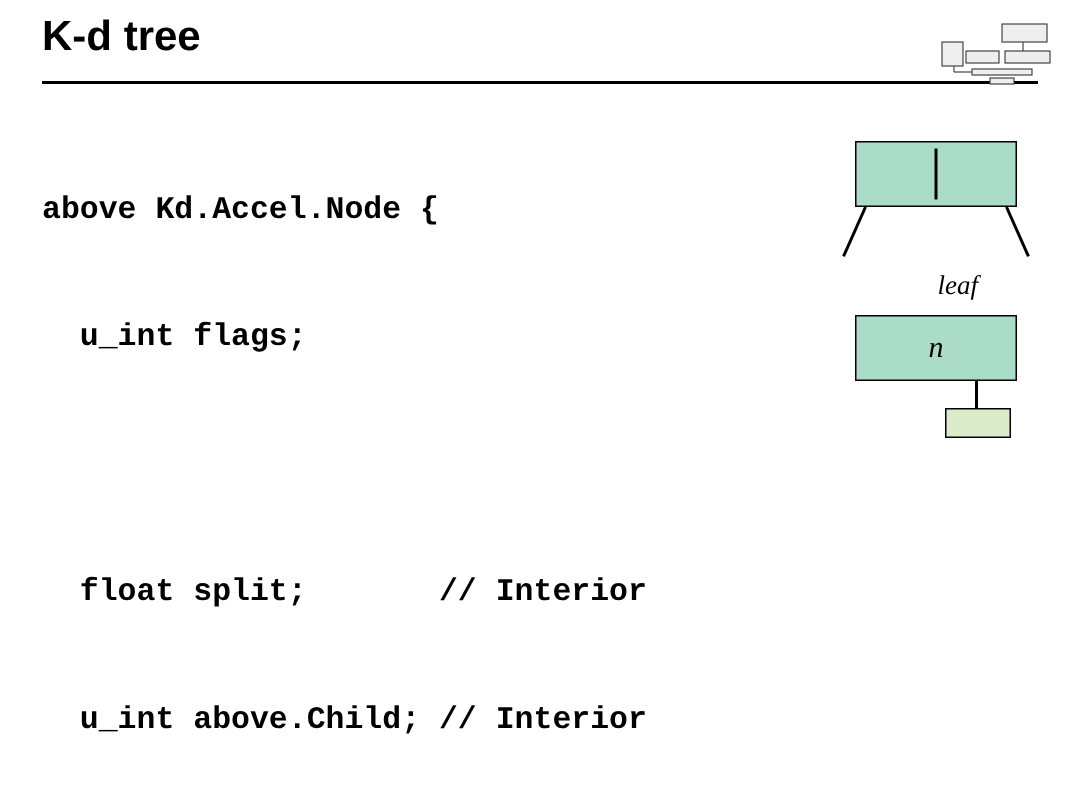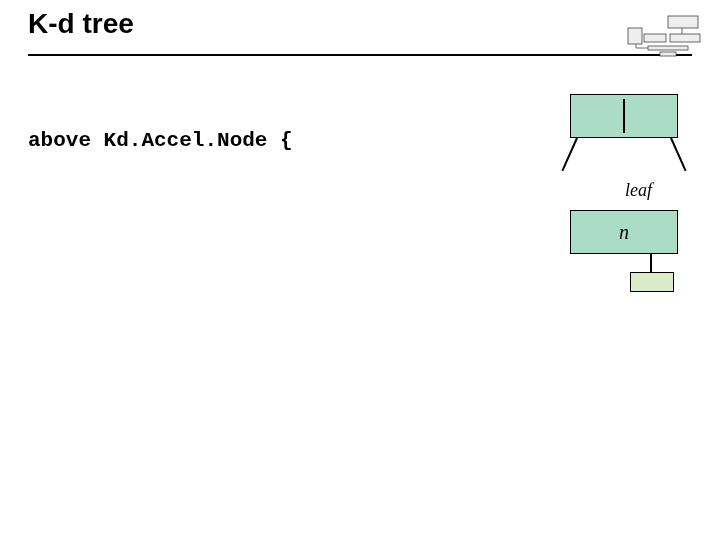--- a/index.html
+++ b/index.html
@@ -47,21 +47,24 @@
     </svg>
   </div>
 
   <div class="title">K-d tree</div>
   <div class="title-underline"></div>
 
   <div class="body">
 
     <div class="code-col">
       <span class="code-line">above Kd.Accel.Node {</span>
+      <span class="code-line"><span class="indent"></span><span>u_int flags;</span></span>
       <span class="code-line">&nbsp;</span>
+      <span class="code-line"><span class="indent"></span><span>float split;       // Interior</span></span>
+      <span class="code-line"><span class="indent"></span><span>u_int above.Child; // Interior</span></span>
       
       
       
       
     </div>
 
     <div class="right-col">
       <div class="node-box interior-box">
         <div class="split-line"></div>
       </div>

